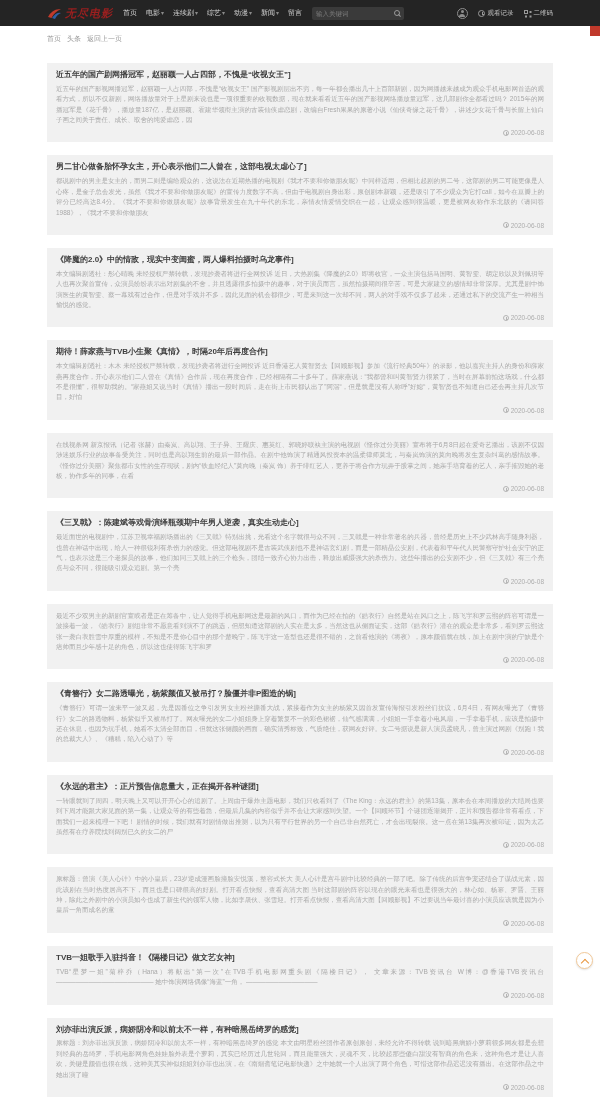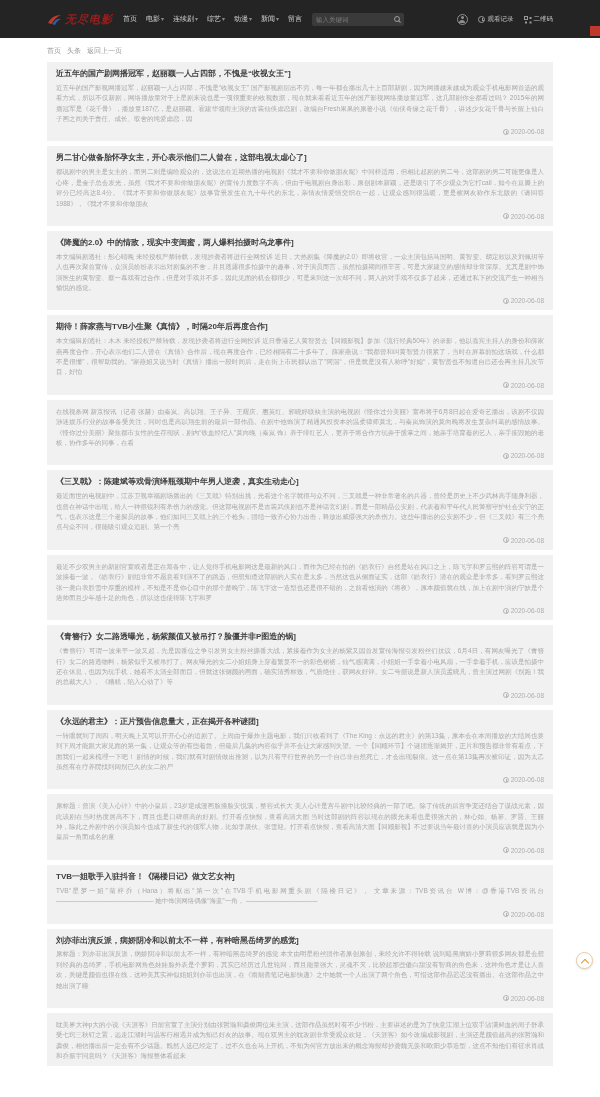--- a/index.html
+++ b/index.html
@@ -1,20 +1,20 @@
 <!DOCTYPE html>
 <html><head>
 <meta charset="utf-8">
 <style>
   * { margin:0; padding:0; box-sizing:border-box; }
   html,body { width:600px; }
   body { font-family:"Liberation Sans","DejaVu Sans",sans-serif; background:#fff; position:relative; }
 
   
-  .topbar { height:38px; background:#242424; display:flex; align-items:center; padding:0 47px; }
+  .topbar { height:26px; background:#242424; display:flex; align-items:center; padding:0 47px; }
   .logo { display:flex; align-items:center; gap:3px; cursor:pointer; flex:0 0 auto; }
   .logo-text { font-family:"DejaVu Serif","Liberation Serif",serif; font-weight:bold; font-style:italic; font-size:11px; color:#9c1f1f; letter-spacing:1px; }
   .nav { display:flex; align-items:center; gap:9px; margin-left:10px; }
   .nav-item { font-size:7px; color:#d6d6d6; cursor:pointer; white-space:nowrap; }
   .nav-item .caret { font-size:6px; color:#8a8a8a; margin-left:1px; }
   .searchbox { margin-left:10px; width:92px; height:13px; background:#3a3a3a; border-radius:2px; display:flex; align-items:center; padding:0 4px; }
   .searchbox input { flex:1; background:transparent; border:none; outline:none; font-size:6.5px; color:#ccc; width:70px; }
   .searchbox input::placeholder { color:#7d7d7d; }
   .mag-icon { width:6px; height:6px; position:relative; flex:0 0 auto; }
   .mag-icon::before { content:""; position:absolute; width:4px; height:4px; border:1px solid #9a9a9a; border-radius:50%; left:0; top:0; }
@@ -29,21 +29,21 @@
   .clock-mini::after { content:""; position:absolute; width:2.5px; height:1px; background:#9a9a9a; left:3px; top:3.5px; }
   .qr-mini { width:7px; height:7px; position:relative; }
   .qr-mini::before { content:""; position:absolute; width:2.5px; height:2.5px; border:1px solid #9a9a9a; left:0; top:0; box-shadow:4.5px 0 0 -1px #9a9a9a, 0 4.5px 0 -1px #9a9a9a, 4.5px 4.5px 0 -1px #9a9a9a; }
 
   
   .breadcrumb { padding:8px 47px 6px; display:flex; gap:6px; }
   .crumb { font-size:7px; color:#999; cursor:pointer; }
 
   
   .list { width:506px; margin:0 auto; }
-  .card { background:#f1f1f1; padding:7px 9px 4px; margin-bottom:5px; }
+  .card { background:#f1f1f1; padding:7px 9px 4px; margin-bottom:5px;margin-top:13px; }
   .card-title { font-size:8px; font-weight:bold; color:#3f3f3f; margin-bottom:3.5px; cursor:pointer; line-height:1.3; }
   .card-excerpt { font-size:6.5px; color:#a8a8a8; line-height:1.6; text-align:justify; display:-webkit-box; -webkit-line-clamp:4; -webkit-box-orient:vertical; overflow:hidden; }
   .card-date { display:flex; justify-content:flex-end; align-items:center; gap:2px; font-size:6.5px; color:#adadad; padding:4px 0 2px; }
   .clock-icon { width:6px; height:6px; border:1px solid #b5b5b5; border-radius:50%; position:relative; }
   .clock-icon::before { content:""; position:absolute; width:1px; height:2.5px; background:#b5b5b5; left:2.5px; top:0.8px; }
   .clock-icon::after { content:""; position:absolute; width:2px; height:1px; background:#b5b5b5; left:2.5px; top:2.8px; }
 
   
   .side-badge { position:absolute; right:0; top:26px; width:10px; height:10px; background:#c0392b; cursor:pointer; }
   .backtop { position:absolute; right:7px; top:952px; width:17px; height:17px; background:#fff; border:1px solid #f2c999; border-radius:50%; box-shadow:0 1px 2px rgba(0,0,0,.12); cursor:pointer; }

